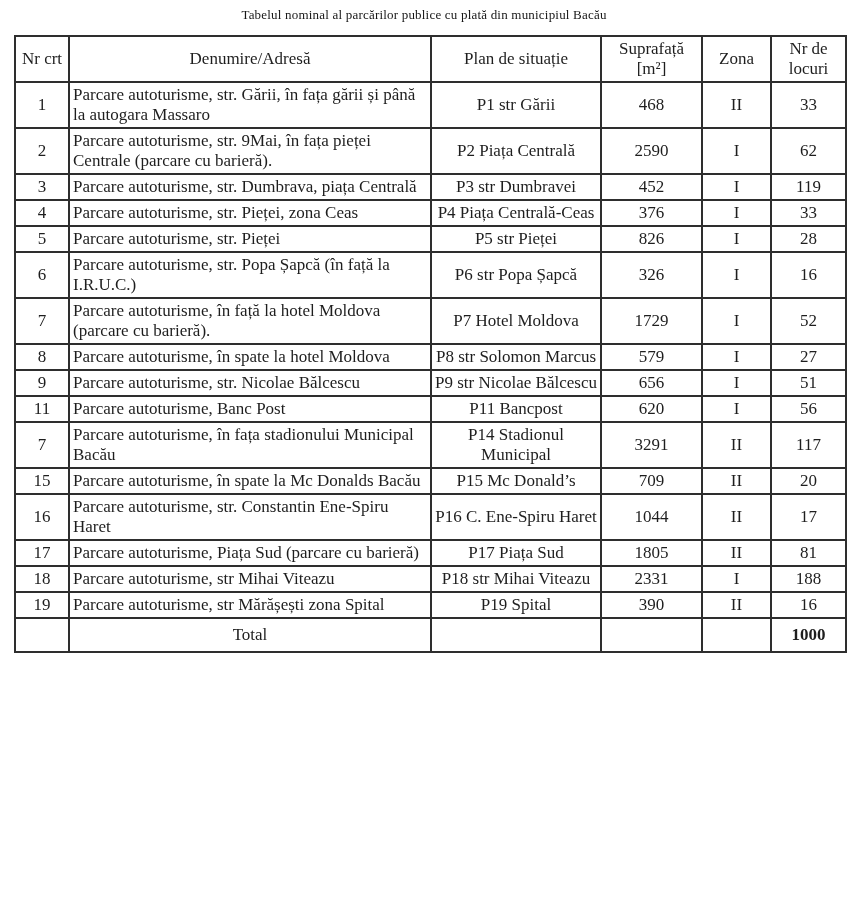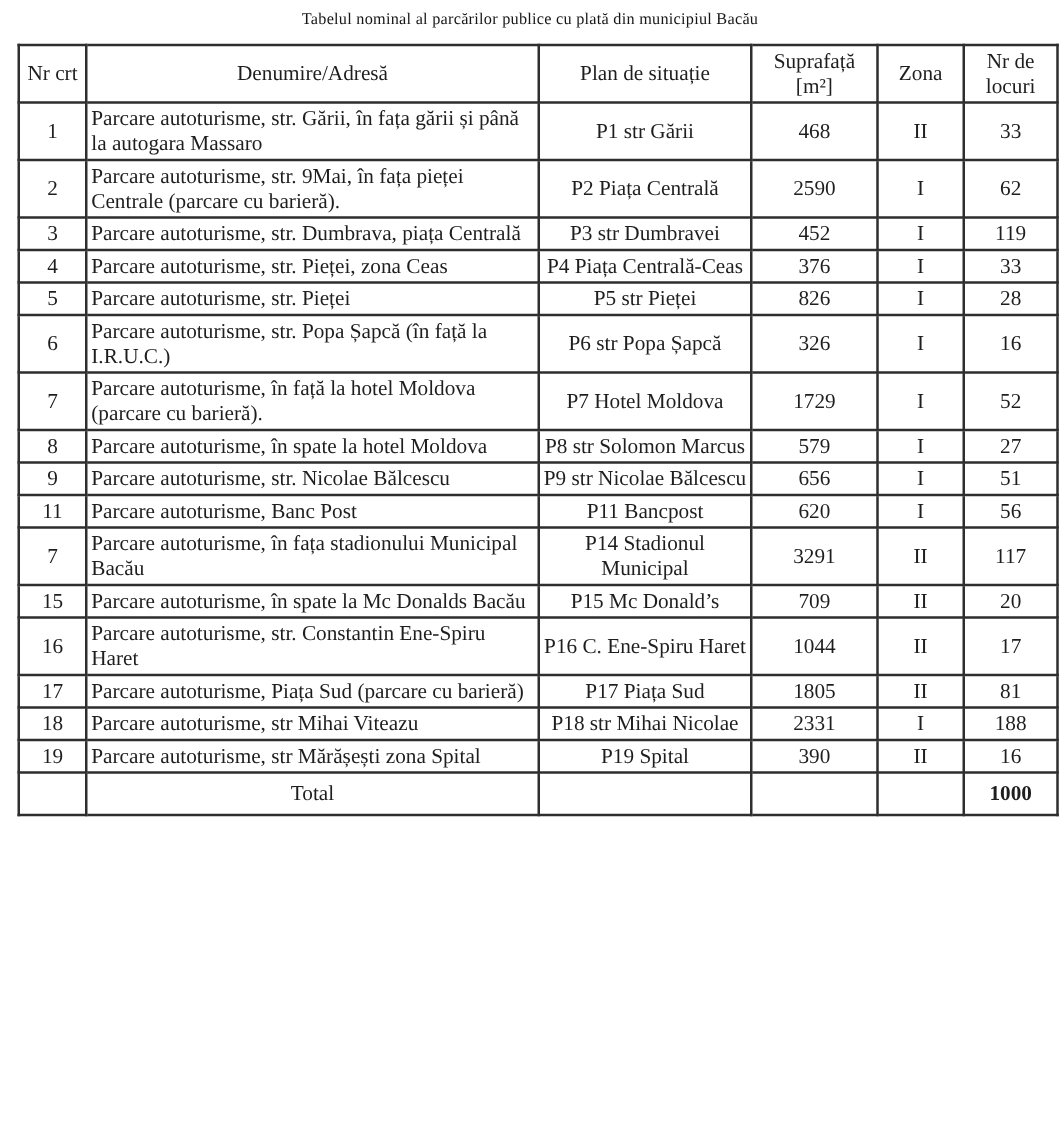--- a/index.html
+++ b/index.html
@@ -193,21 +193,21 @@
     <td class="cell-nr">17</td>
     <td class="cell-denumire">Parcare autoturisme, Piața Sud (parcare cu barieră)</td>
     <td class="cell-plan">P17 Piața Sud</td>
     <td class="cell-suprafata">1805</td>
     <td class="cell-zona">II</td>
     <td class="cell-locuri">81</td>
   </tr>
       <tr>
     <td class="cell-nr">18</td>
     <td class="cell-denumire">Parcare autoturisme, str Mihai Viteazu</td>
-    <td class="cell-plan">P18 str Mihai Nicolae</td>
+    <td class="cell-plan">P18 str Mihai Viteazu</td>
     <td class="cell-suprafata">2331</td>
     <td class="cell-zona">I</td>
     <td class="cell-locuri">188</td>
   </tr>
       <tr>
     <td class="cell-nr">19</td>
     <td class="cell-denumire">Parcare autoturisme, str Mărășești zona Spital</td>
     <td class="cell-plan">P19 Spital</td>
     <td class="cell-suprafata">390</td>
     <td class="cell-zona">II</td>

